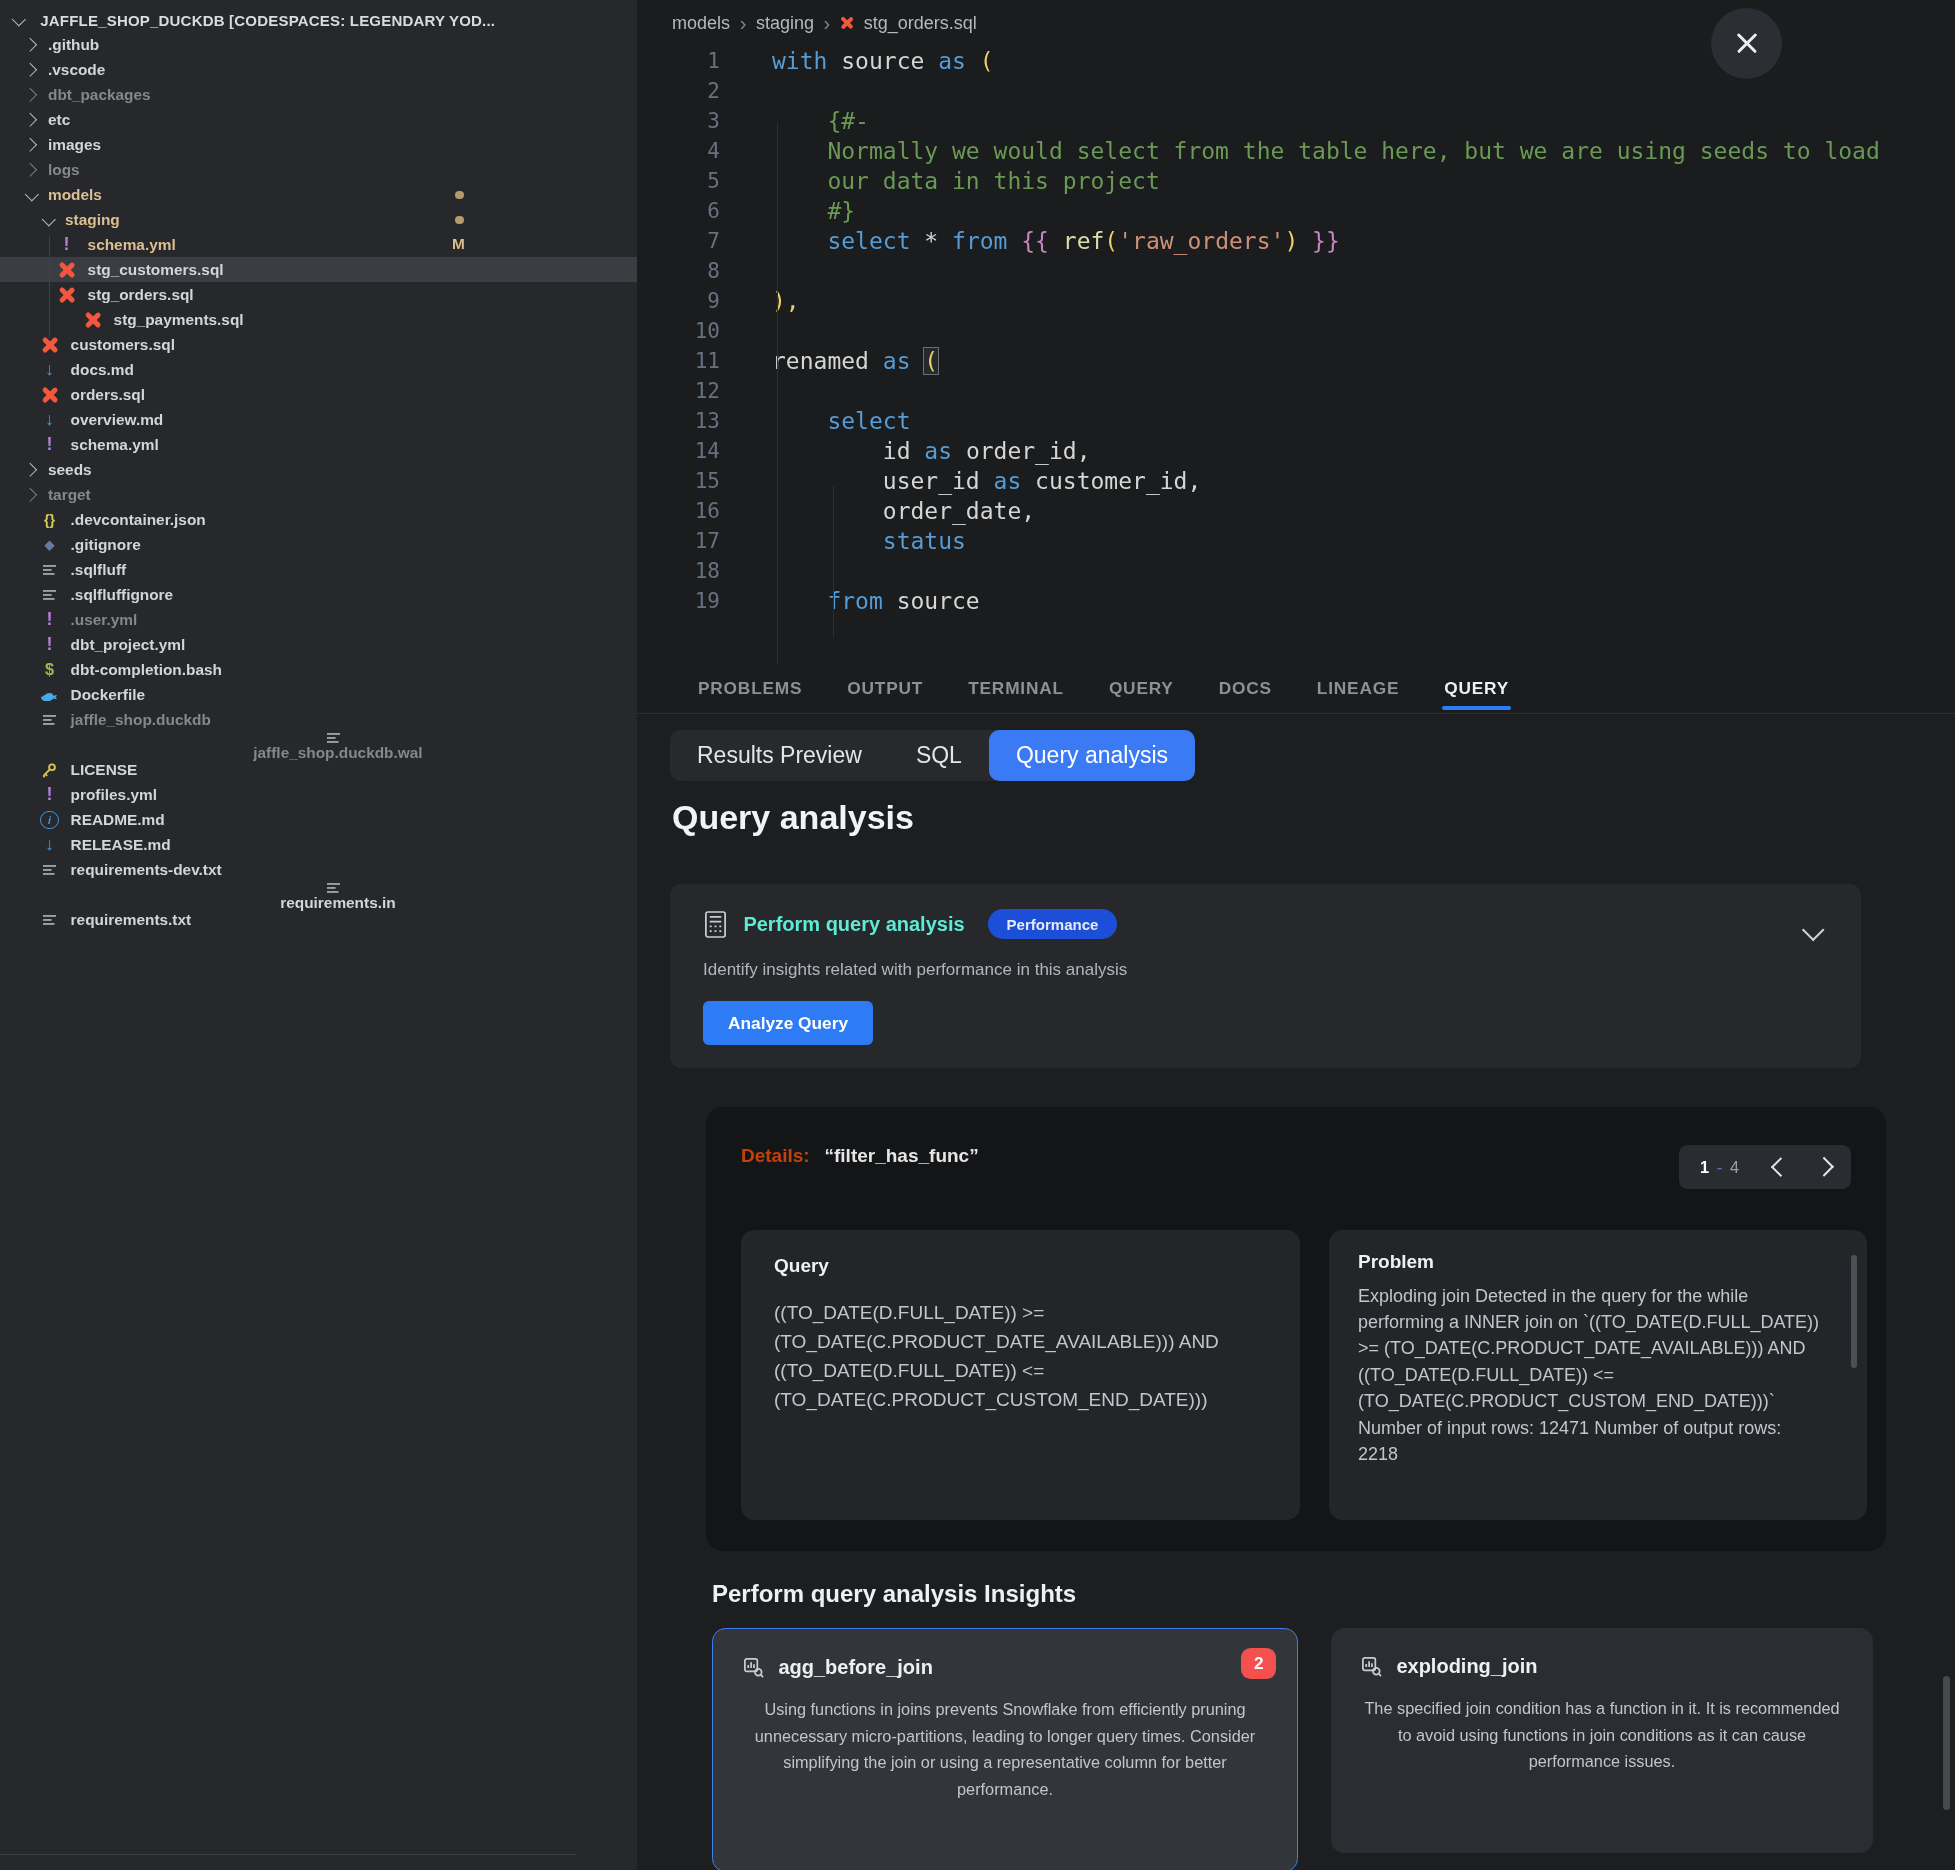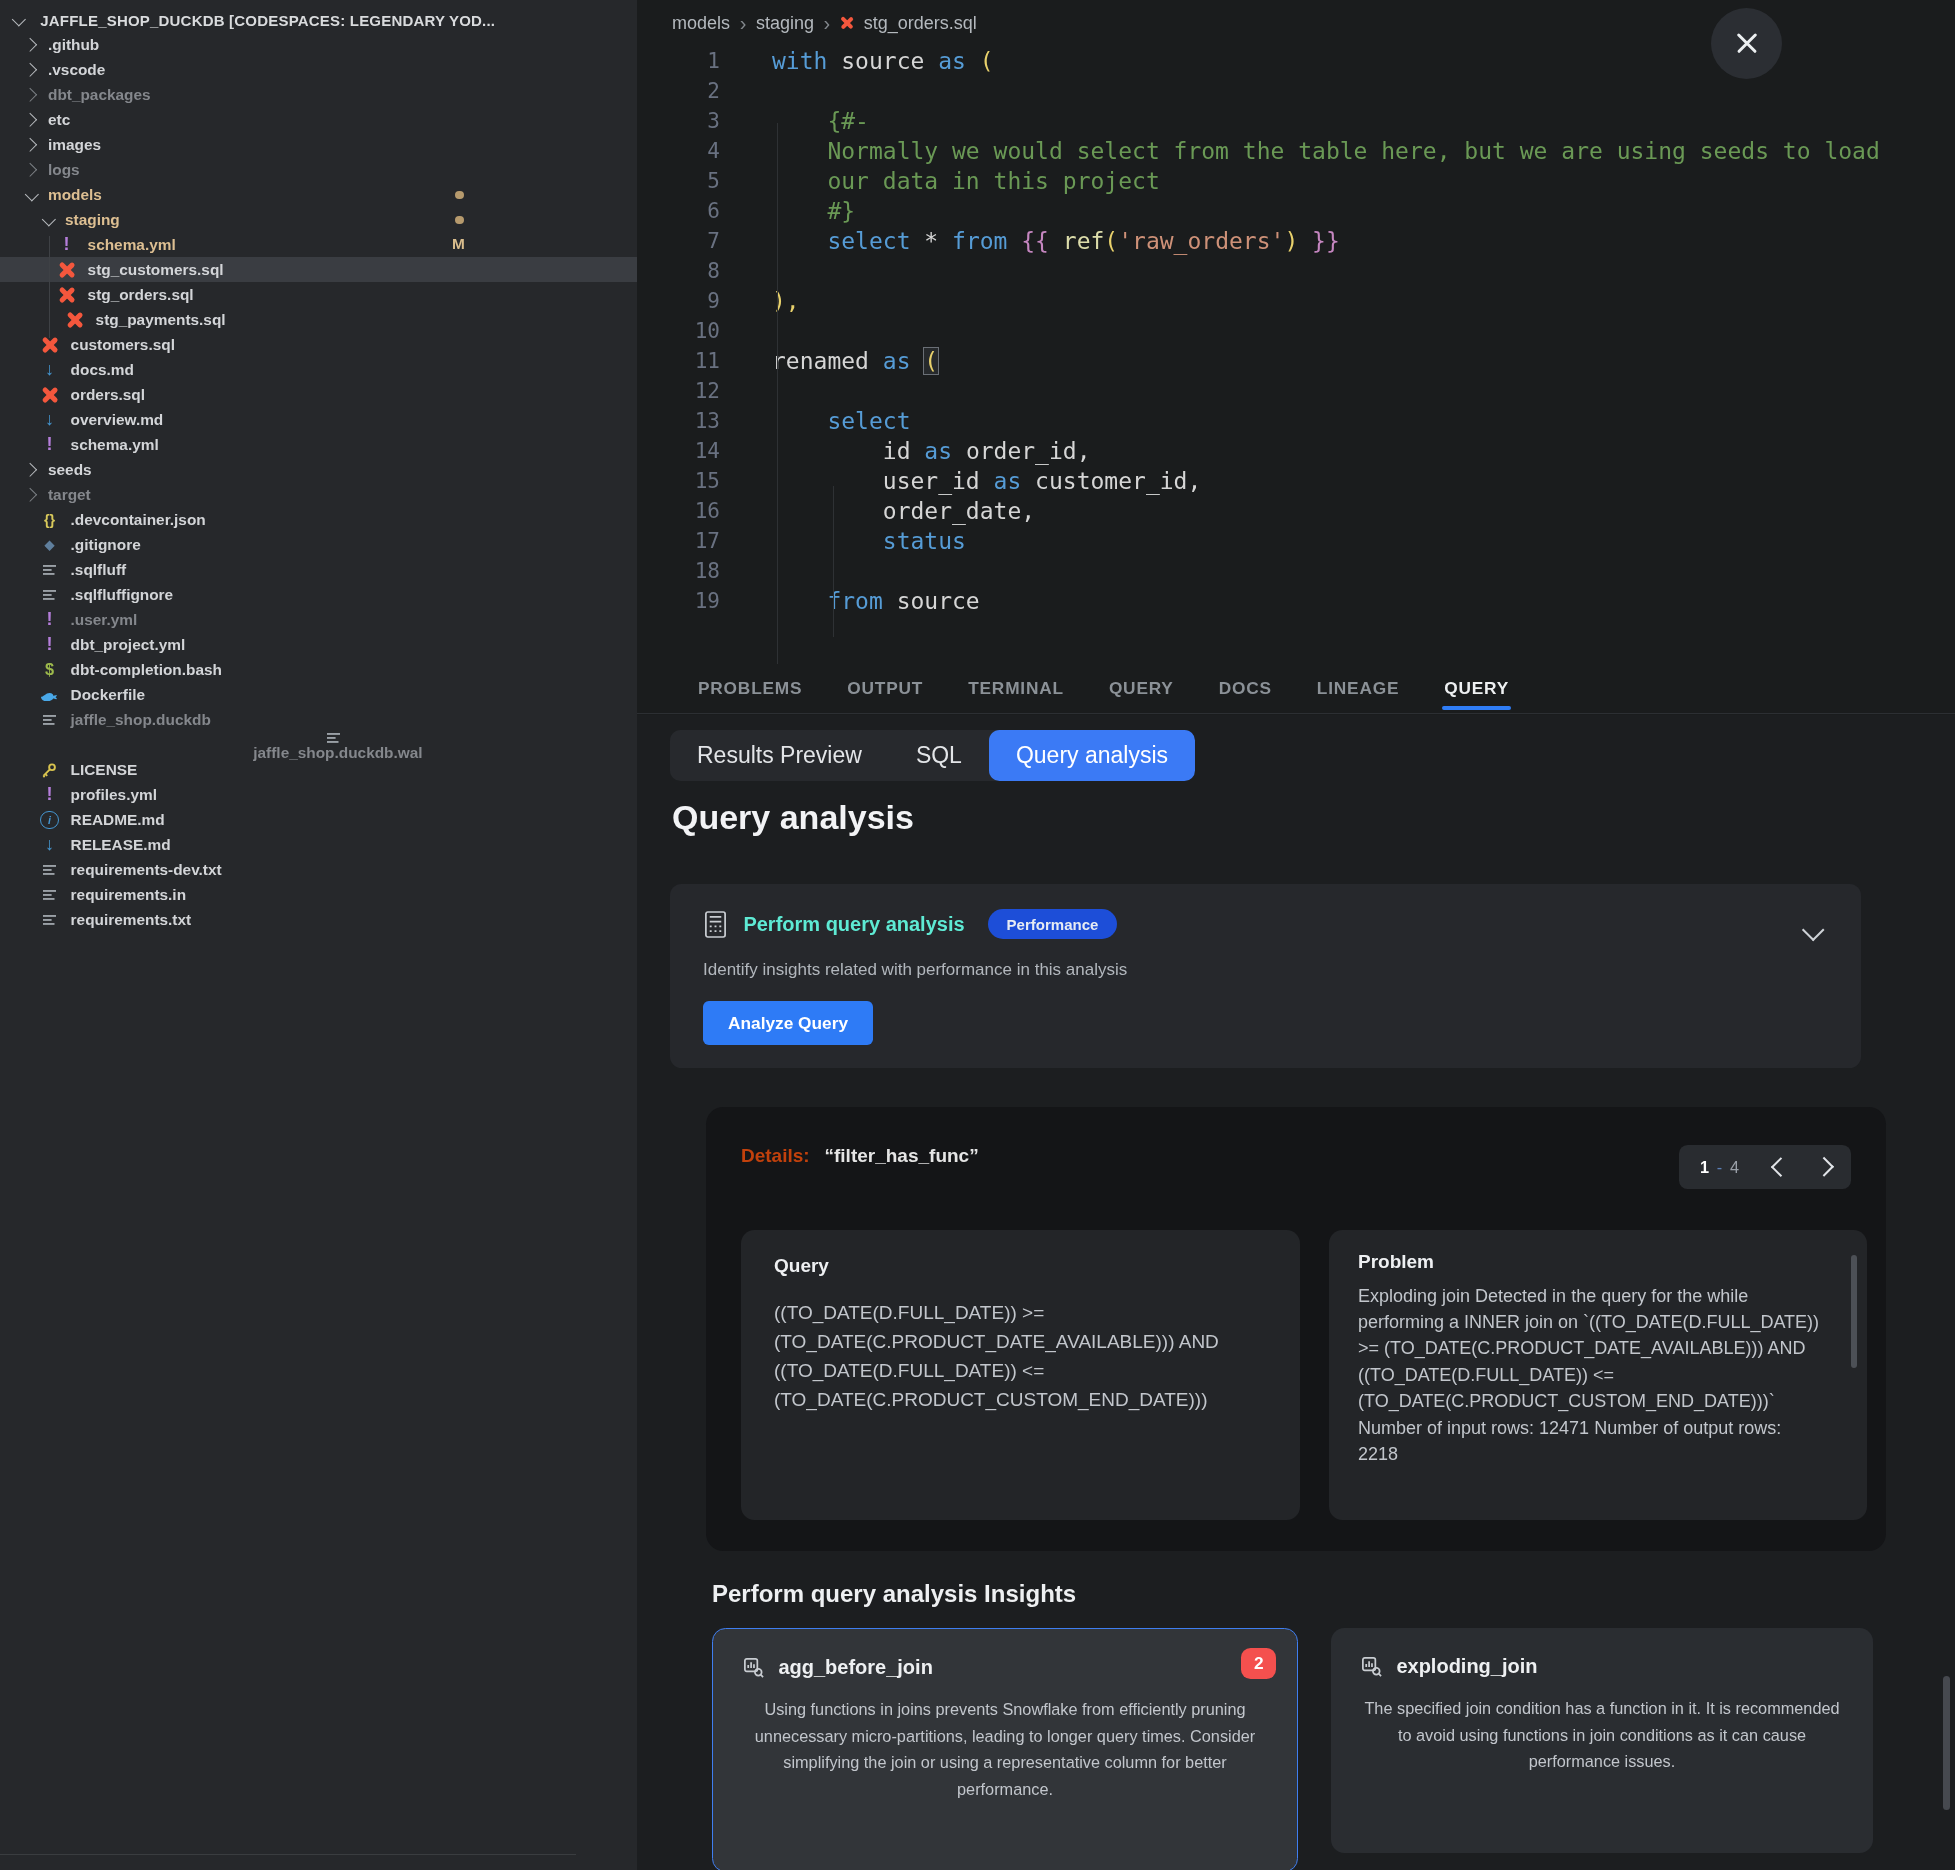--- a/index.html
+++ b/index.html
@@ -188,21 +188,21 @@
             <span class="xicon"></span>
           </span>
           <span class="tl">stg_customers.sql</span>
         </div>
         <div class="trow" style="padding-left: 54px;">
           <span class="fi">
             <span class="xicon"></span>
           </span>
           <span class="tl">stg_orders.sql</span>
         </div>
-        <div class="trow" style="padding-left: 62px;">
+        <div class="trow" style="padding-left: 80px;">
           <span class="fi">
             <span class="xicon"></span>
           </span>
           <span class="tl">stg_payments.sql</span>
         </div>
         <div class="trow" style="padding-left: 37px;">
           <span class="fi">
             <span class="xicon"></span>
           </span>
           <span class="tl">customers.sql</span>
@@ -307,21 +307,21 @@
         <div class="trow" style="padding-left: 37px;">
           <span class="fi fi-arrow">↓</span>
           <span class="tl">RELEASE.md</span>
         </div>
         <div class="trow" style="padding-left: 37px;">
           <span class="fi">
             <span class="fi-lines-g"></span>
           </span>
           <span class="tl">requirements-dev.txt</span>
         </div>
-        <div class="trow" style="padding-left: 37px;">
+        <div class="trow" style="padding-left: 37px; flex-direction: column;">
           <span class="fi">
             <span class="fi-lines-g"></span>
           </span>
           <span class="tl">requirements.in</span>
         </div>
         <div class="trow" style="padding-left: 37px;">
           <span class="fi">
             <span class="fi-lines-g"></span>
           </span>
           <span class="tl">requirements.txt</span>

